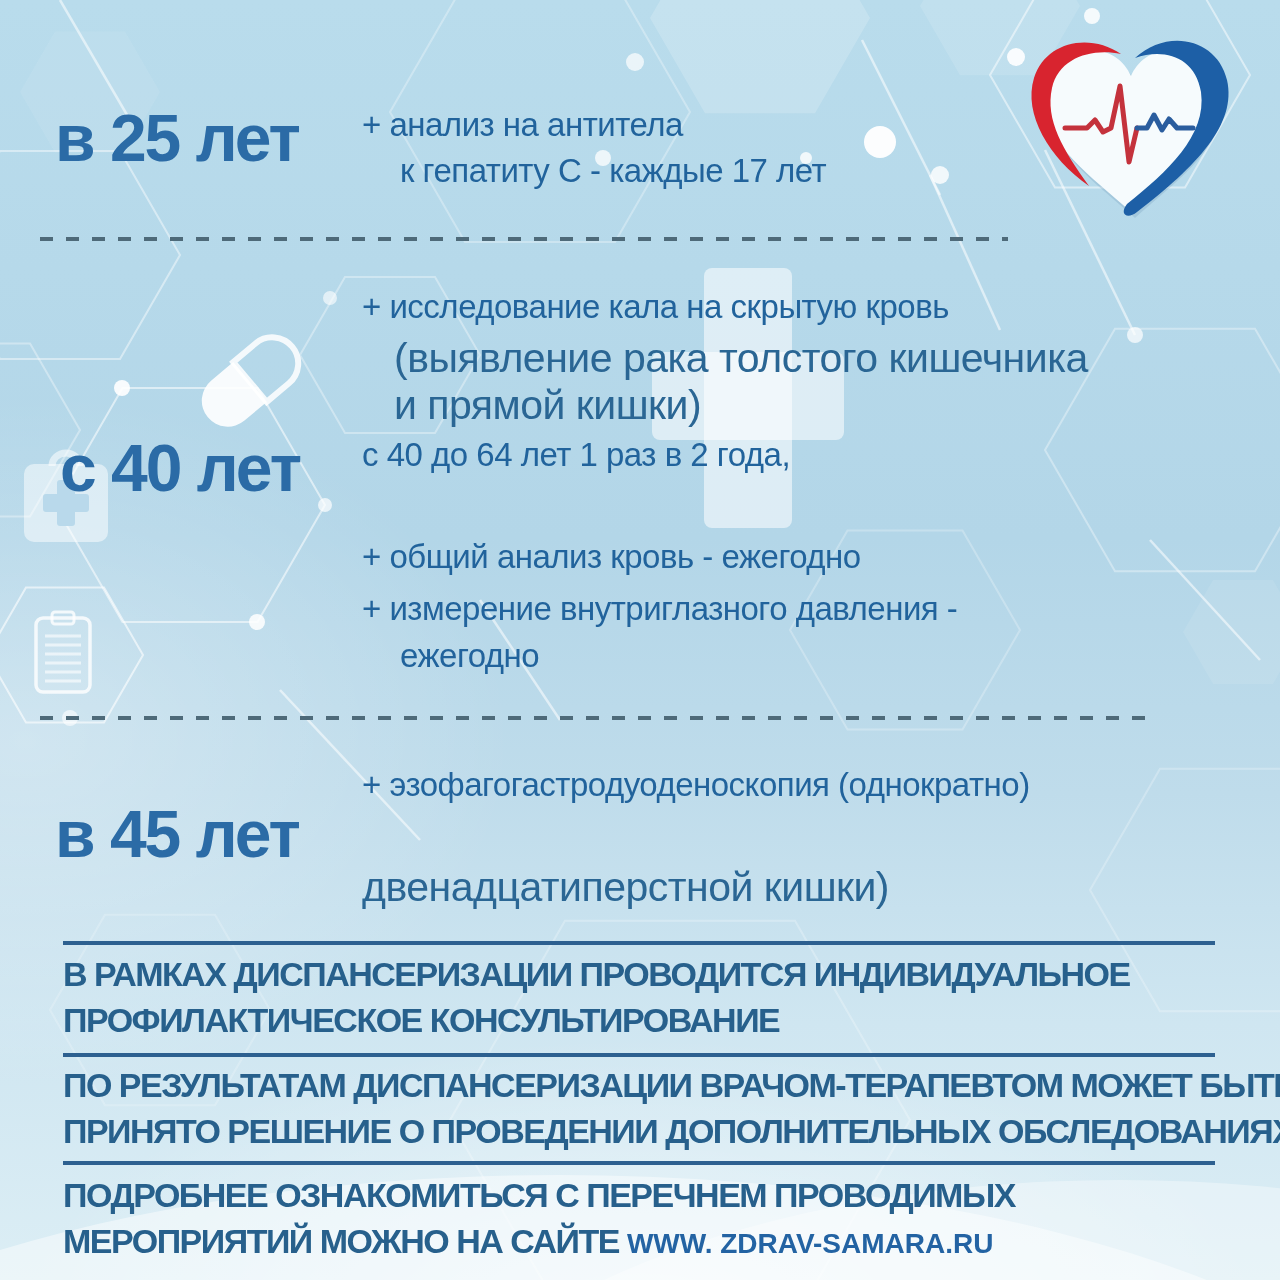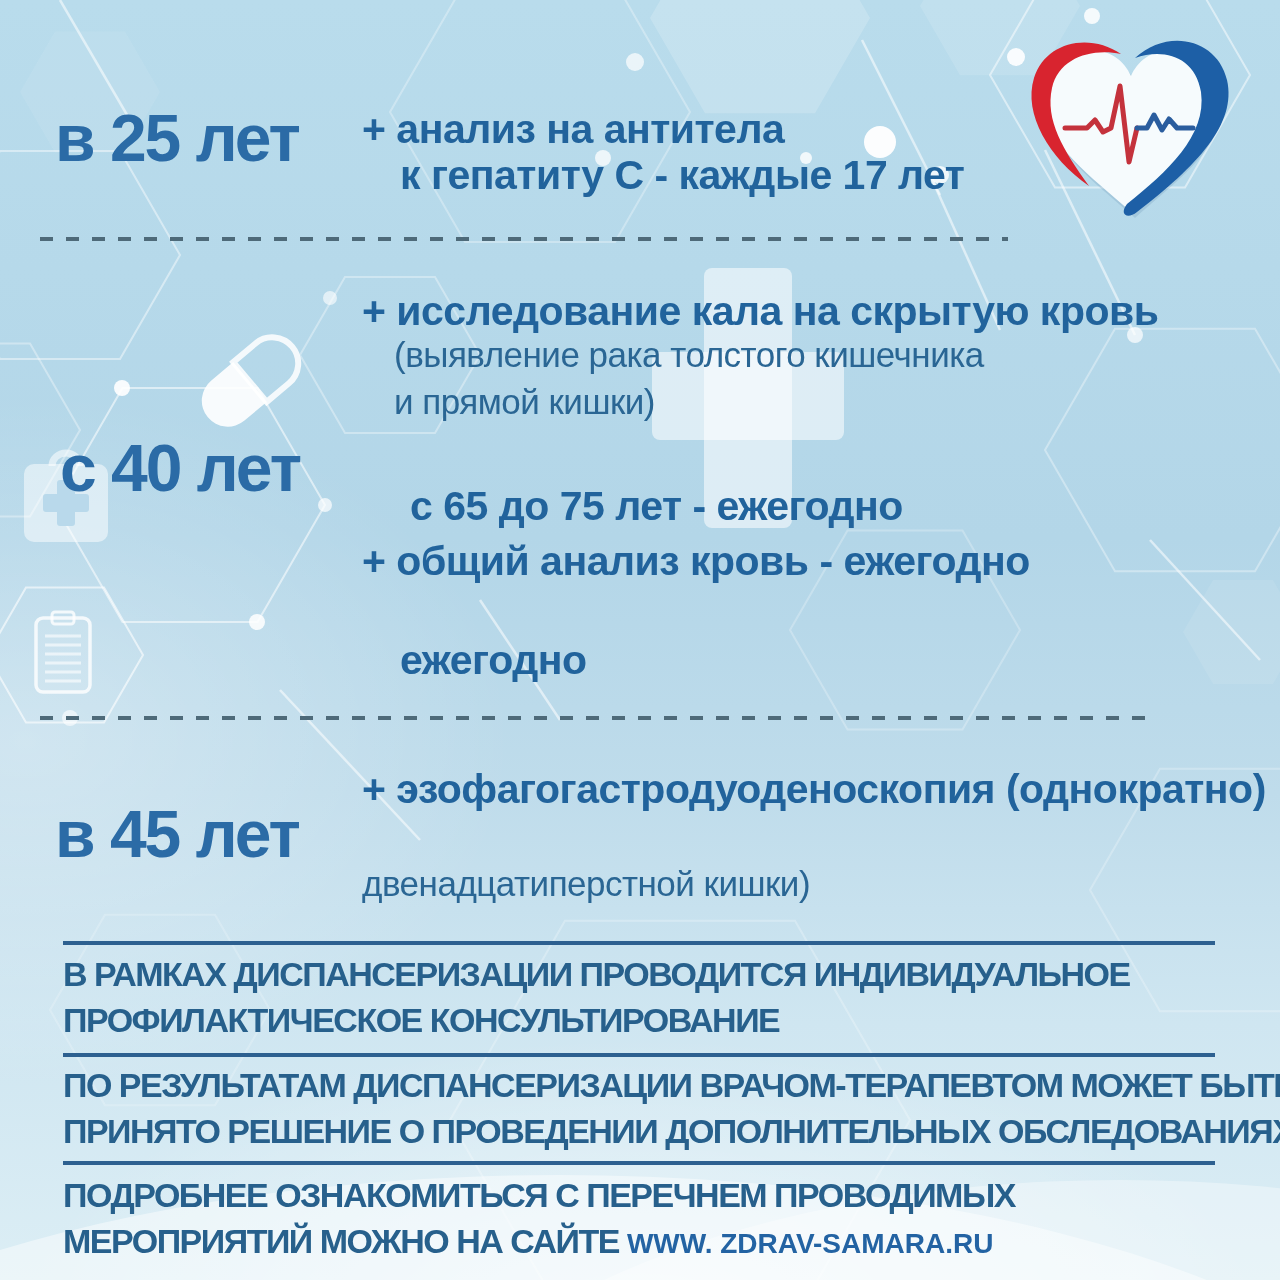--- a/index.html
+++ b/index.html
@@ -12,22 +12,22 @@
       radial-gradient(700px 500px at 2% 58%, rgba(255,255,255,.30), rgba(255,255,255,0) 70%),
       radial-gradient(900px 420px at 50% 104%, rgba(255,255,255,.55), rgba(255,255,255,0) 70%),
       linear-gradient(180deg,#b9dcec 0%,#b3d6e8 42%,#bfdcEB 62%,#cfe6f1 80%,#dceef5 100%);
   }
   svg{display:block;}
   #decor{position:absolute;left:0;top:0;z-index:0;}
   .txt{position:absolute;z-index:2;white-space:nowrap;line-height:1.05;}
   .age{
     font-weight:700;font-size:66px;color:#2b6ba6;letter-spacing:-2px;
   }
-  .b{font-weight:700;font-size:41px;color:#21639c;letter-spacing:-0.5px;}
-  .n{font-weight:400;font-size:35px;color:#2a6694;letter-spacing:-0.5px;}
+  .b{font-weight:400;font-size:33px;color:#21639c;letter-spacing:-0.5px;}
+  .n{font-weight:400;font-size:41px;color:#2a6694;letter-spacing:-0.5px;}
   .dash{
     position:absolute;height:4px;z-index:1;
     background:repeating-linear-gradient(90deg,#4e6a79 0 13px,rgba(0,0,0,0) 13px 26px);
   }
   .hr{position:absolute;height:3.5px;background:#2d6090;z-index:1;}
   .f{font-weight:700;font-size:34px;color:#27608c;letter-spacing:-1.5px;}
   .site{font-size:28px;letter-spacing:0;color:#2363a3;}
   #logo{position:absolute;left:1015px;top:22px;z-index:2;}
 </style>
 </head>
@@ -144,22 +144,23 @@
   <div class="txt b" style="left:400px;top:154px;">к гепатиту С - каждые 17 лет</div>
 
   <div class="dash" style="left:40px;top:237px;width:968px;"></div>
 
   <div class="txt b" style="left:362px;top:290px;text-align:center;">+  исследование кала на скрытую кровь</div>
   <div class="txt n" style="left:394px;top:337px;">(выявление рака толстого кишечника</div>
   <div class="txt n" style="left:394px;top:384px;">и прямой кишки)</div>
 
   <div class="txt age" style="left:60px;top:434px;">с 40 лет</div>
 
-  <div class="txt b" style="left:410px;top:485px;">с 65 до 75 лет - ежегодно</div>
+  <div class="txt b" style="left:362px;top:438px;">с 40 до 64 лет 1 раз в 2 года,</div>
   <div class="txt b" style="left:362px;top:540px;">+ общий анализ кровь - ежегодно</div>
+  <div class="txt b" style="left:362px;top:592px;">+ измерение внутриглазного давления -</div>
   <div class="txt b" style="left:400px;top:639px;">ежегодно</div>
 
   <div class="dash" style="left:40px;top:716px;width:1112px;"></div>
 
   <div class="txt b" style="left:362px;top:768px;">+ эзофагогастродуоденоскопия (однократно)</div>
   <div class="txt age" style="left:55px;top:800px;">в 45 лет</div>
   <div class="txt n" style="left:362px;top:866px;">двенадцатиперстной кишки)</div>
 
   <div class="hr" style="left:63px;top:941px;width:1152px;"></div>
 

